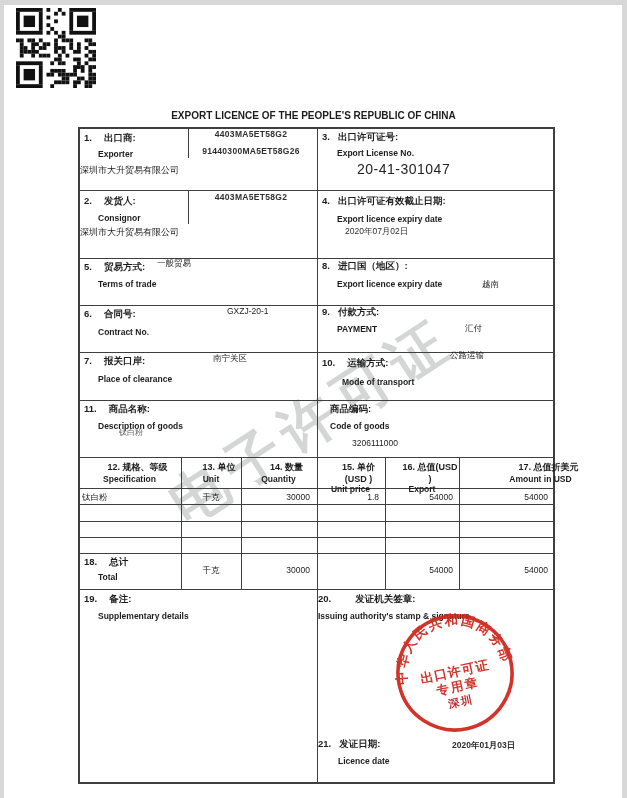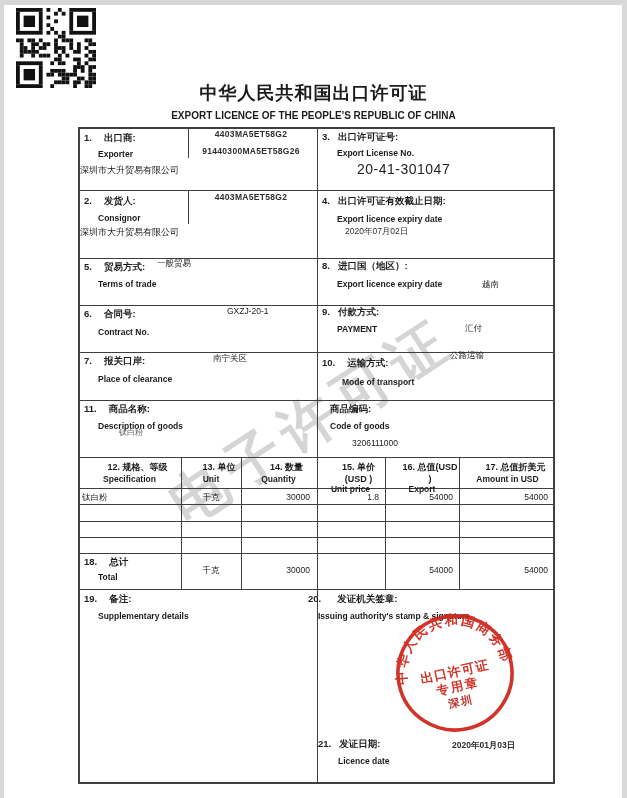--- a/index.html
+++ b/index.html
@@ -169,21 +169,20 @@
         <rect x="76.19047619047619" y="72.38095238095238" width="3.8095238095238093" height="3.8095238095238093"></rect>
         <rect x="34.285714285714285" y="76.19047619047619" width="3.8095238095238093" height="3.8095238095238093"></rect>
         <rect x="57.14285714285714" y="76.19047619047619" width="3.8095238095238093" height="3.8095238095238093"></rect>
         <rect x="68.57142857142857" y="76.19047619047619" width="3.8095238095238093" height="3.8095238095238093"></rect>
         <rect x="72.38095238095238" y="76.19047619047619" width="3.8095238095238093" height="3.8095238095238093"></rect>
       </svg>
   </div>
 
   <div class="wm">电子许可证</div>
 
-  <div class="doc-title">中华人民共和国出口许可证</div>
   <div class="doc-sub">EXPORT LICENCE OF THE PEOPLE'S REPUBLIC OF CHINA</div>
 
   <div class="hline" style="left:78px;top:127px;width:476px;height:2px"></div>
   <div class="hline" style="left:78px;top:190px;width:476px"></div>
   <div class="hline" style="left:78px;top:258px;width:476px"></div>
   <div class="hline" style="left:78px;top:305px;width:476px"></div>
   <div class="hline" style="left:78px;top:352px;width:476px"></div>
   <div class="hline" style="left:78px;top:400px;width:476px"></div>
   <div class="hline" style="left:78px;top:457px;width:476px"></div>
   <div class="hline" style="left:78px;top:488px;width:476px"></div>
@@ -301,21 +300,21 @@
     <div class="l2">Quantity</div>
   </div>
   <div class="hc" style="left:316px;top:461px;width:69px">
     <div class="l1"><span>15.</span> <span>单价(USD )</span></div>
     <div class="l2">Unit price</div>
   </div>
   <div class="hc" style="left:385px;top:461px;width:74px">
     <div class="l1"><span>16.</span> <span>总值(USD )</span></div>
     <div class="l2">Export</div>
   </div>
-  <div class="hc" style="left:453px;top:461px;width:109px">
+  <div class="hc" style="left:486px;top:461px;width:109px">
     <div class="l1"><span>17.</span> <span>总值折美元</span></div>
     <div class="l2">Amount in USD</div>
   </div>
 
   <div class="abs val" style="left:82px;top:492px">钛白粉</div>
   <div class="cell-c" style="left:181px;top:492px;width:60px">千克</div>
   <div class="cell-r" style="left:241px;top:492px;width:69px">30000</div>
   <div class="cell-r" style="left:316px;top:492px;width:63px">1.8</div>
   <div class="cell-r" style="left:385px;top:492px;width:68px">54000</div>
   <div class="cell-r" style="left:459px;top:492px;width:89px">54000</div>
@@ -330,21 +329,21 @@
   <div class="cell-r" style="left:316px;top:565px;width:63px"></div>
   <div class="cell-r" style="left:385px;top:565px;width:68px">54000</div>
   <div class="cell-r" style="left:459px;top:565px;width:89px">54000</div>
 
   <div class="abs lblrow zh" style="left:84px;top:593px">
     <span>19.</span>
     <span>备注:</span>
   </div>
   <div class="abs en" style="left:98px;top:611px">Supplementary details</div>
 
-  <div class="abs lblrow zh" style="left:308px;top:593px;gap:16px">
+  <div class="abs lblrow zh" style="left:318px;top:593px;gap:24px">
     <span>20.</span>
     <span>发证机关签章:</span>
   </div>
   <div class="abs en" style="left:318px;top:611px">Issuing authority's stamp &amp; signature</div>
 
   <svg style="position:absolute;left:391px;top:609px;z-index:3;transform:rotate(-12deg);opacity:.92" width="128" height="128" viewBox="0 0 128 128">
     <circle cx="64" cy="64" r="57" fill="none" stroke="#cf2318" stroke-width="3.6"></circle>
     <path id="arcp" d="M 20 86 A 49 49 0 1 1 108 86" fill="none"></path>
     <text fill="#cf2318" font-size="13.5" font-weight="bold" letter-spacing="2">
       <textPath href="#arcp" startOffset="50%" text-anchor="middle">中华人民共和国商务部</textPath>

